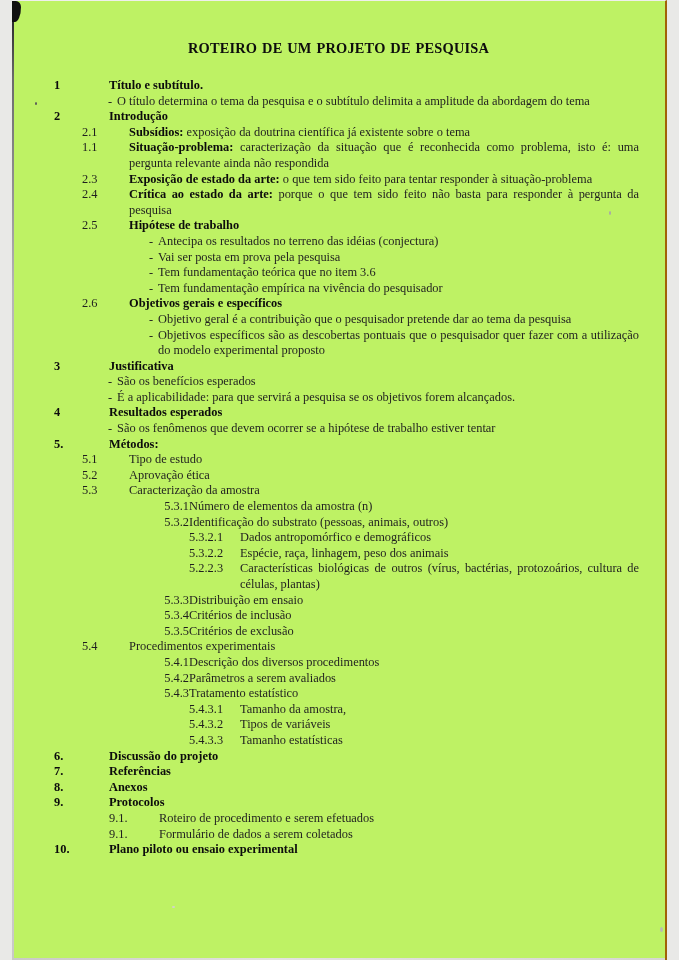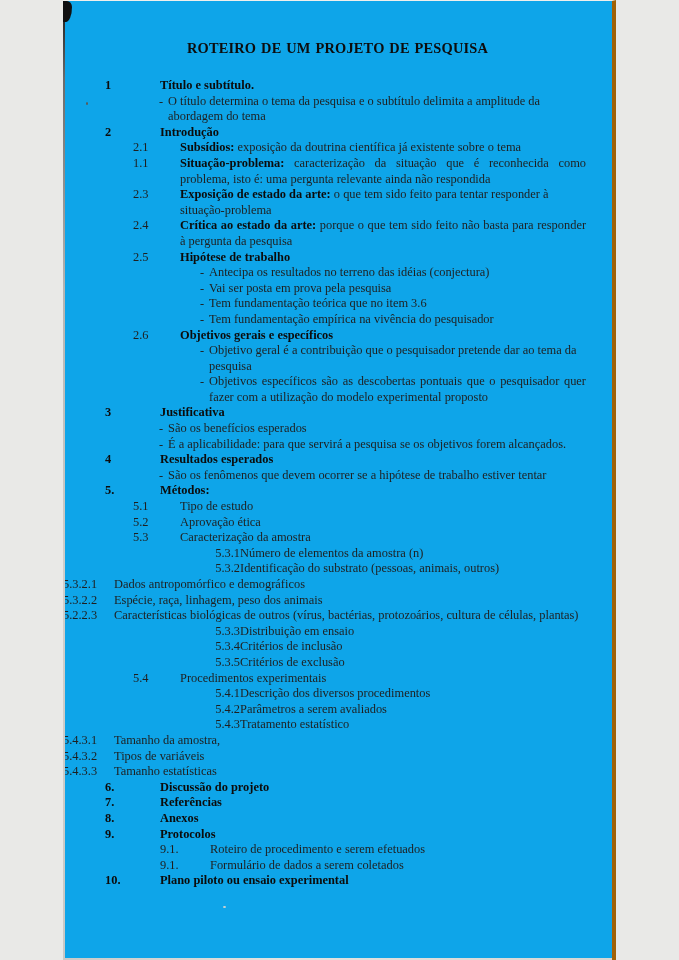--- a/index.html
+++ b/index.html
@@ -1,26 +1,26 @@
 <!DOCTYPE html>
 <html><head>
 <meta charset="utf-8">
 <style>
   html,body{margin:0;padding:0;background:#e9e9e7;}
   .page{
     position:relative;
-    width:553px;height:960px;
+    width:655px;height:960px;
     margin:0 auto;
-    background:#0ea5e9;
+    background:#bef264;
     overflow:hidden;
     box-sizing:border-box;
     font-family:"Liberation Serif","DejaVu Serif",serif;
     color:#1f1f1f;
     border-top:1px solid #efefec;
-    border-right:4px solid #a16207;
+    border-right:2px solid #a16207;
   }
   
   .scan-left-edge{
     position:absolute;left:0;top:0;width:2px;height:100%;
     background:linear-gradient(180deg,#161616 0%,#6a6a6a 8%,#b5b5b3 30%,#cfcfcc 60%,#c9c9c6 100%);
   }
   .scan-corner{
     position:absolute;left:0;top:0;width:9px;height:21px;
     background:#101010;
     border-radius:0 70% 85% 0 / 0 35% 90% 0;
@@ -53,21 +53,21 @@
     line-height:15.6px;
     color:#1f1f1f;
   }
   .row .num{flex:none;}
   .row .txt{flex:1;padding-right:26px;}
   .row .txt b{font-weight:bold;color:#0c0c0c;}
   .item1 .num{margin-left:42px;width:55px;font-weight:bold;color:#0c0c0c;}
   .item1 .txt{font-weight:bold;color:#0c0c0c;}
   .item2 .num{margin-left:70px;width:47px;}
   .item3 .num{margin-left:135px;width:42px;text-align:right;}
-  .item4 .num{width:51px;}
+  .item4 .num{margin-left:177px;width:51px;}
   .item9 .num{margin-left:97px;width:50px;}
   .dash1{padding-left:96px;}
   .dash2{padding-left:137px;}
   .row .dash{flex:none;width:9px;}
   .txt.j{text-align:justify;text-align-last:left;}
 </style>
 </head>
 <body>
 
 <div class="page">

